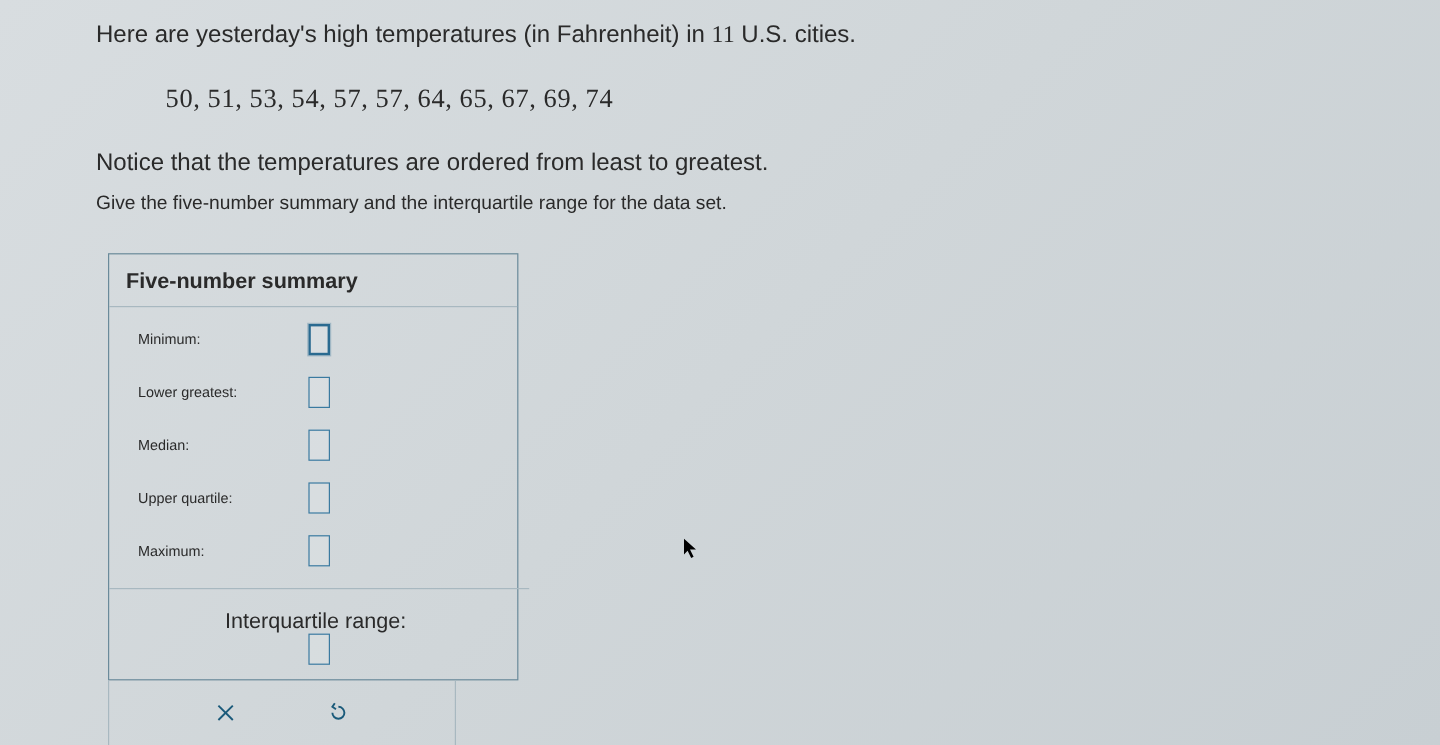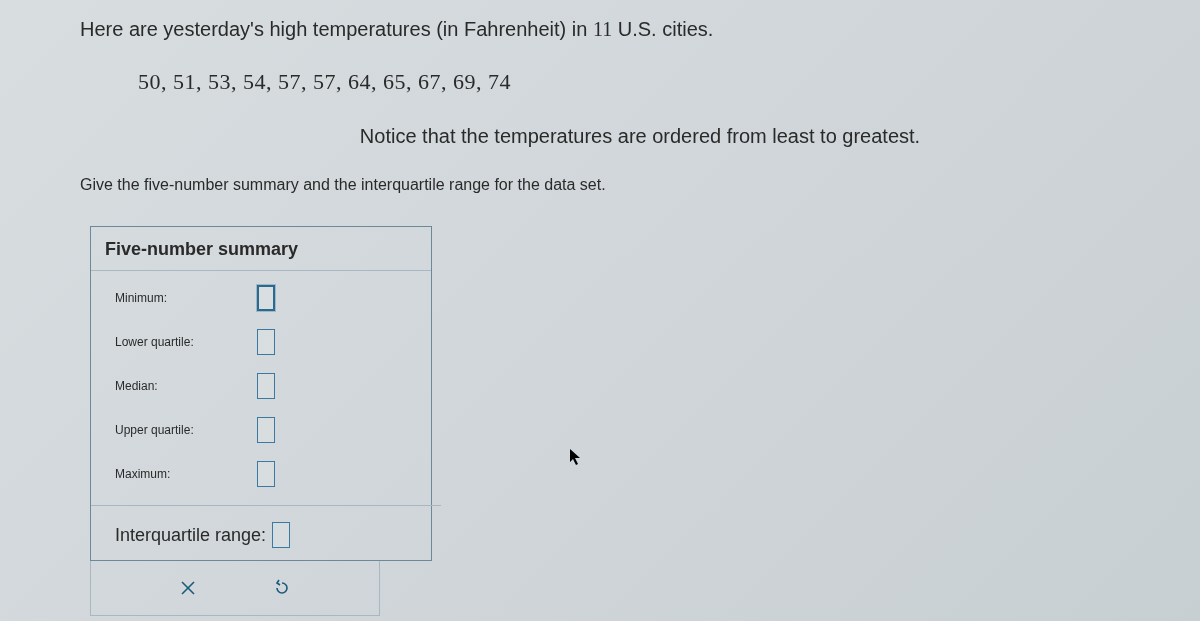--- a/index.html
+++ b/index.html
@@ -29,22 +29,21 @@
     }
     .data-list {
       font-family: Georgia, 'Times New Roman', serif;
       font-size: 22px;
       padding-left: 58px;
       margin-bottom: 30px;
       letter-spacing: 0.5px;
     }
     .note {
       font-size: 20px;
-      margin-bottom: 28px;
-      text-align: center;
+      margin-bottom: 13px;
     }
     .instruction {
       font-size: 16px;
       margin-bottom: 32px;
     }
     .summary-box {
       margin-left: 10px;
       border: 1px solid #6a8a9a;
       width: 342px;
       background: rgba(255,255,255,0.02);
@@ -81,20 +80,21 @@
     }
     .divider {
       border-top: 1px solid #a8b8c0;
       margin: 0 -24px 0 -24px;
     }
     .iqr-row {
       display: flex;
       align-items: center;
       padding: 14px 14px 14px 24px;
       font-size: 18px;
+      flex-direction: column;
     }
     .iqr-label {
       margin-right: 6px;
     }
     .toolbar {
       margin-left: 10px;
       width: 290px;
       border-left: 1px solid #a8b8c0;
       border-right: 1px solid #a8b8c0;
       border-bottom: 1px solid #a8b8c0;
@@ -141,21 +141,21 @@
   <div class="summary-box">
     <div class="summary-header">Five-number summary</div>
     <div class="summary-body">
 
       <div class="summary-row">
         <span class="summary-label">Minimum:</span>
         <span class="input-box active"></span>
       </div>
 
       <div class="summary-row">
-        <span class="summary-label">Lower quartile:</span>
+        <span class="summary-label">Lower greatest:</span>
         <span class="input-box"></span>
       </div>
 
       <div class="summary-row">
         <span class="summary-label">Median:</span>
         <span class="input-box"></span>
       </div>
 
       <div class="summary-row">
         <span class="summary-label">Upper quartile:</span>

